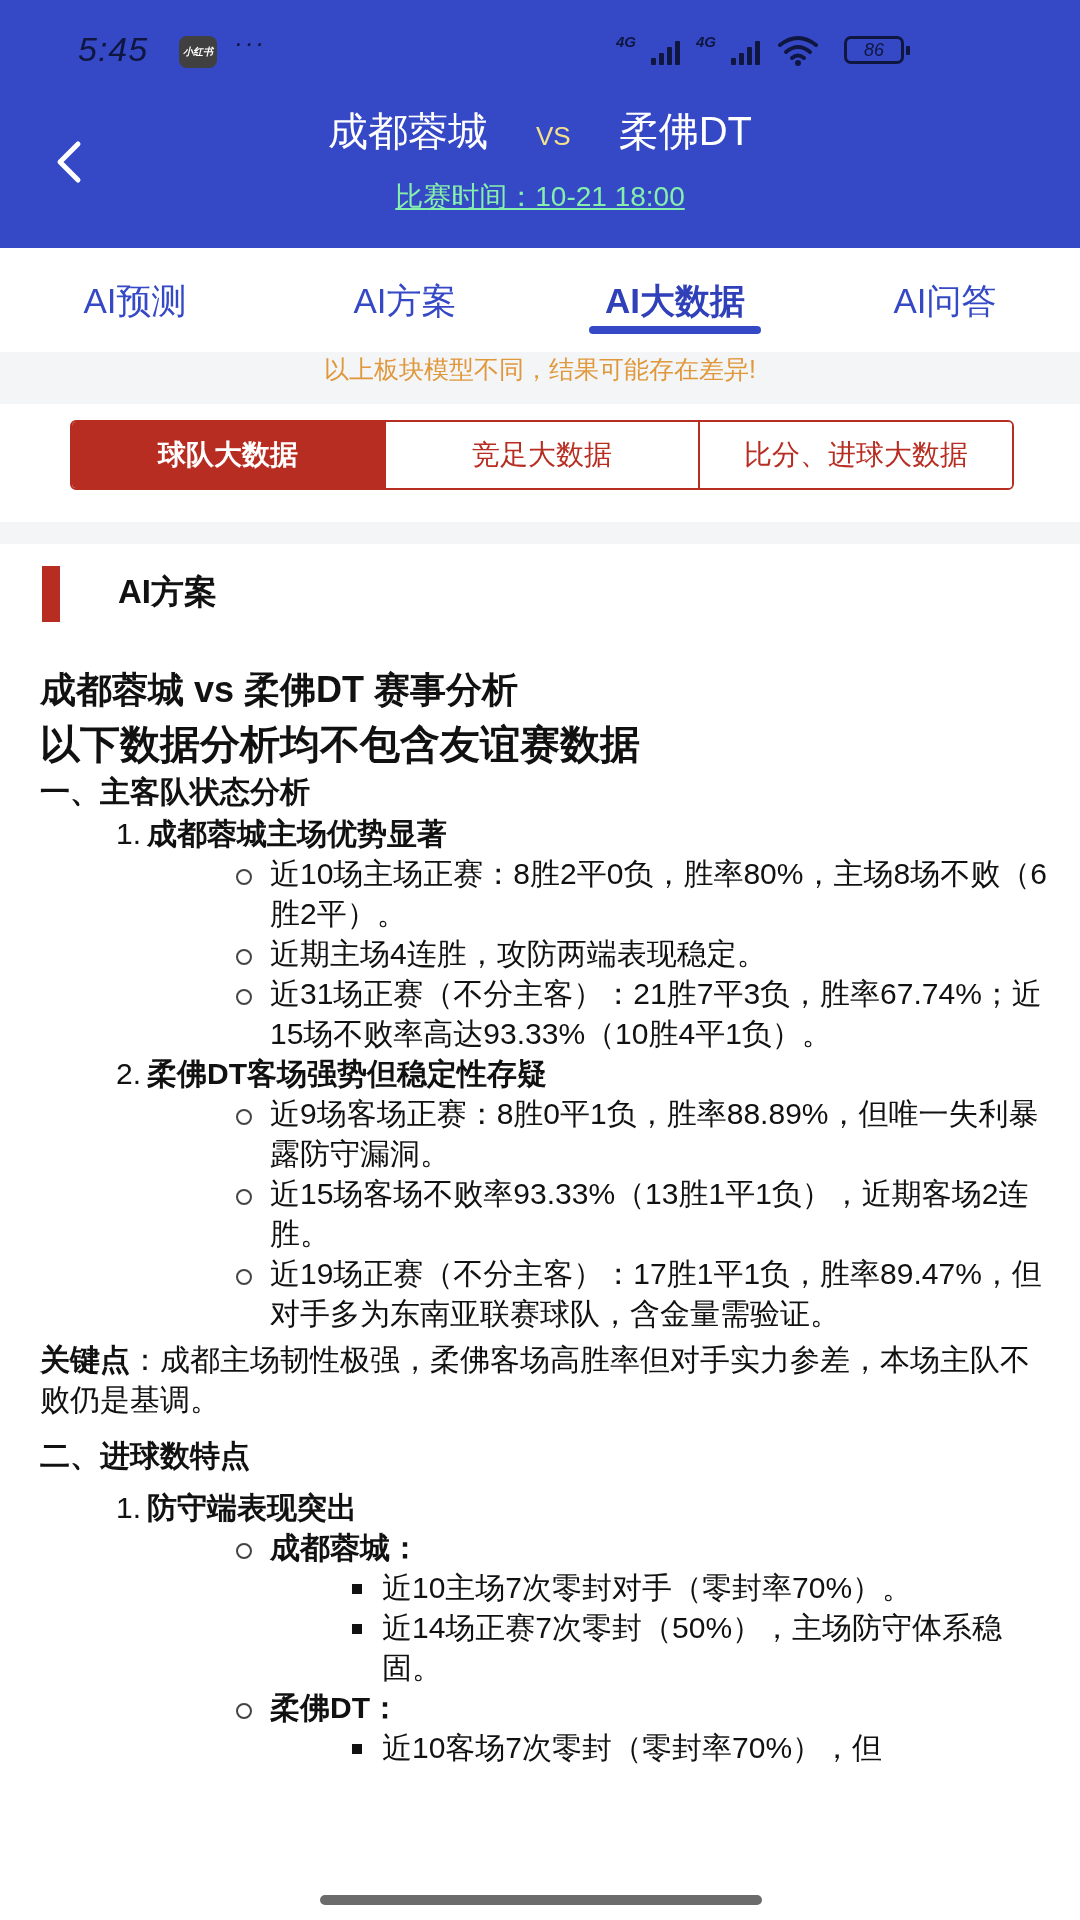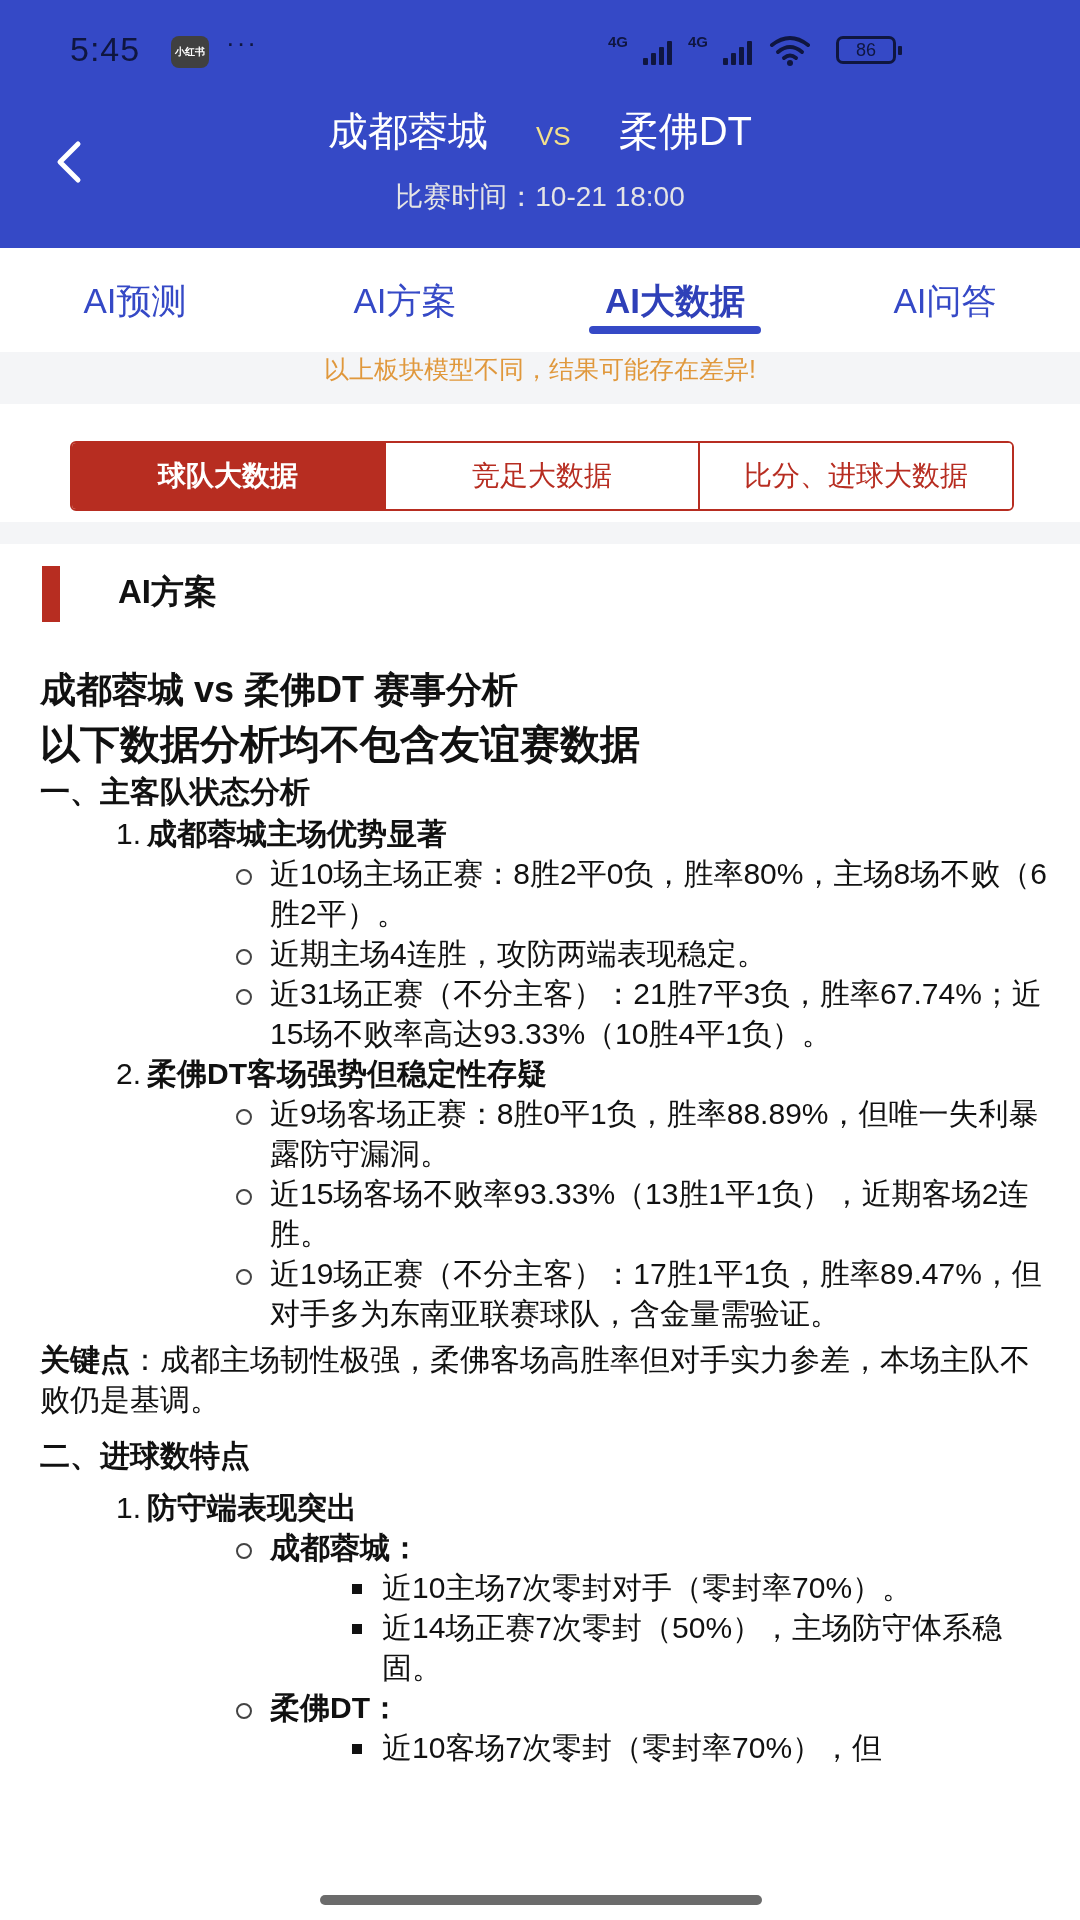--- a/index.html
+++ b/index.html
@@ -1,50 +1,50 @@
 <!DOCTYPE html>
 <html><head>
 <meta charset="utf-8">
 <style>
   * { box-sizing: border-box; margin: 0; padding: 0; }
   html, body { width: 1080px; height: 1920px; overflow: hidden; background: #ffffff; }
   body { font-family: "Liberation Sans", "DejaVu Sans", sans-serif; color: #111; position: relative; }
 
   
   .header { position: absolute; left: 0; top: 0; width: 1080px; height: 248px; background: #3549c6; }
-  .status-bar { position: absolute; left: 8px; top: 0; width: 948px; height: 100px; }
+  .status-bar { position: absolute; left: 16px; top: 0; width: 948px; height: 100px; font-style: italic; }
   .sb-time { position: absolute; left: 62px; top: 30px; font-size: 34px; color: #0f1640; letter-spacing: 1px; }
   .sb-app { position: absolute; left: 163px; top: 36px; width: 38px; height: 32px; background: #404040; border-radius: 8px; color: #fff; font-size: 10px; line-height: 32px; text-align: center; font-weight: bold; }
   .sb-dots { position: absolute; left: 218px; top: 28px; font-size: 26px; color: #0f1640; letter-spacing: 2px; }
   .sb-right { position: absolute; right: 60px; top: 33px; display: flex; align-items: flex-end; gap: 16px; }
   .sig { position: relative; width: 64px; height: 34px; }
   .sig .lbl { position: absolute; left: 0; top: 0; font-size: 15px; font-weight: bold; color: #0f1640; }
   .sig .bars { position: absolute; right: 0; bottom: 2px; display: flex; align-items: flex-end; gap: 3px; }
   .sig .bars i { display: block; width: 5px; background: #0f1640; border-radius: 1px; }
   .wifi { width: 44px; height: 34px; position: relative; }
   .battery { width: 60px; height: 28px; border: 3px solid #0f1640; border-radius: 7px; position: relative; margin-left: 8px; margin-bottom: 3px; }
   .battery::after { content: ""; position: absolute; right: -9px; top: 7px; width: 4px; height: 9px; background: #0f1640; border-radius: 1px; }
   .battery span { position: absolute; left: 0; right: 0; top: 0; line-height: 22px; text-align: center; font-size: 18px; color: #0f1640; }
 
   .back-btn { position: absolute; left: 50px; top: 140px; width: 40px; height: 44px; }
   .match-title { position: absolute; left: 0; top: 104px; width: 1080px; text-align: center; font-size: 40px; color: #ffffff; }
   .match-title .vs { color: #f3e08c; font-size: 26px; margin: 0 48px; }
-  .match-time { position: absolute; left: 0; top: 178px; width: 1080px; text-align: center; font-size: 28px; color: #e5e5e5; }
+  .match-time { position: absolute; left: 0; top: 178px; width: 1080px; text-align: center; font-size: 28px; color: #86efac; text-decoration: underline; }
 
   
   .tabs { position: absolute; left: 0; top: 248px; width: 1080px; height: 104px; background: #fff; display: flex; }
   .tab { flex: 1; text-align: center; font-size: 35px; color: #3549c6; padding-top: 30px; position: relative; cursor: pointer; }
   .tab.active { font-weight: bold; color: #2f40b8; }
   .tab.active::after { content: ""; position: absolute; left: 50%; transform: translateX(-50%); top: 78px; width: 172px; height: 8px; border-radius: 4px; background: #3549c6; }
 
   .notice { position: absolute; left: 0; top: 352px; width: 1080px; height: 52px; background: #f4f5f7; text-align: center; font-size: 25px; color: #e0983c; line-height: 30px; padding-top: 2px; }
 
   
   .seg-wrap { position: absolute; left: 0; top: 404px; width: 1080px; height: 118px; background: #fff; }
-  .segment { position: absolute; left: 70px; top: 37px; width: 944px; height: 70px; border: 2px solid #b72d21; border-radius: 6px; display: flex; overflow: hidden; }
+  .segment { position: absolute; left: 70px; top: 16px; width: 944px; height: 70px; border: 2px solid #b72d21; border-radius: 6px; display: flex; overflow: hidden; }
   .seg-btn { flex: 1; text-align: center; line-height: 66px; font-size: 28px; color: #b72d21; background: #fff; border-left: 2px solid #b72d21; cursor: pointer; }
   .seg-btn:first-child { border-left: none; }
   .seg-btn.active { background: #b72d21; color: #fff; font-weight: bold; }
   .gap-bar { position: absolute; left: 0; top: 522px; width: 1080px; height: 22px; background: #f4f5f7; }
 
   
   .section-head { position: absolute; left: 0; top: 544px; width: 1080px; height: 100px; }
   .section-head .bar { position: absolute; left: 42px; top: 22px; width: 18px; height: 56px; background: #b72d21; }
   .section-head .ttl { position: absolute; left: 118px; top: 26px; font-size: 33px; font-weight: bold; color: #111; }
 

